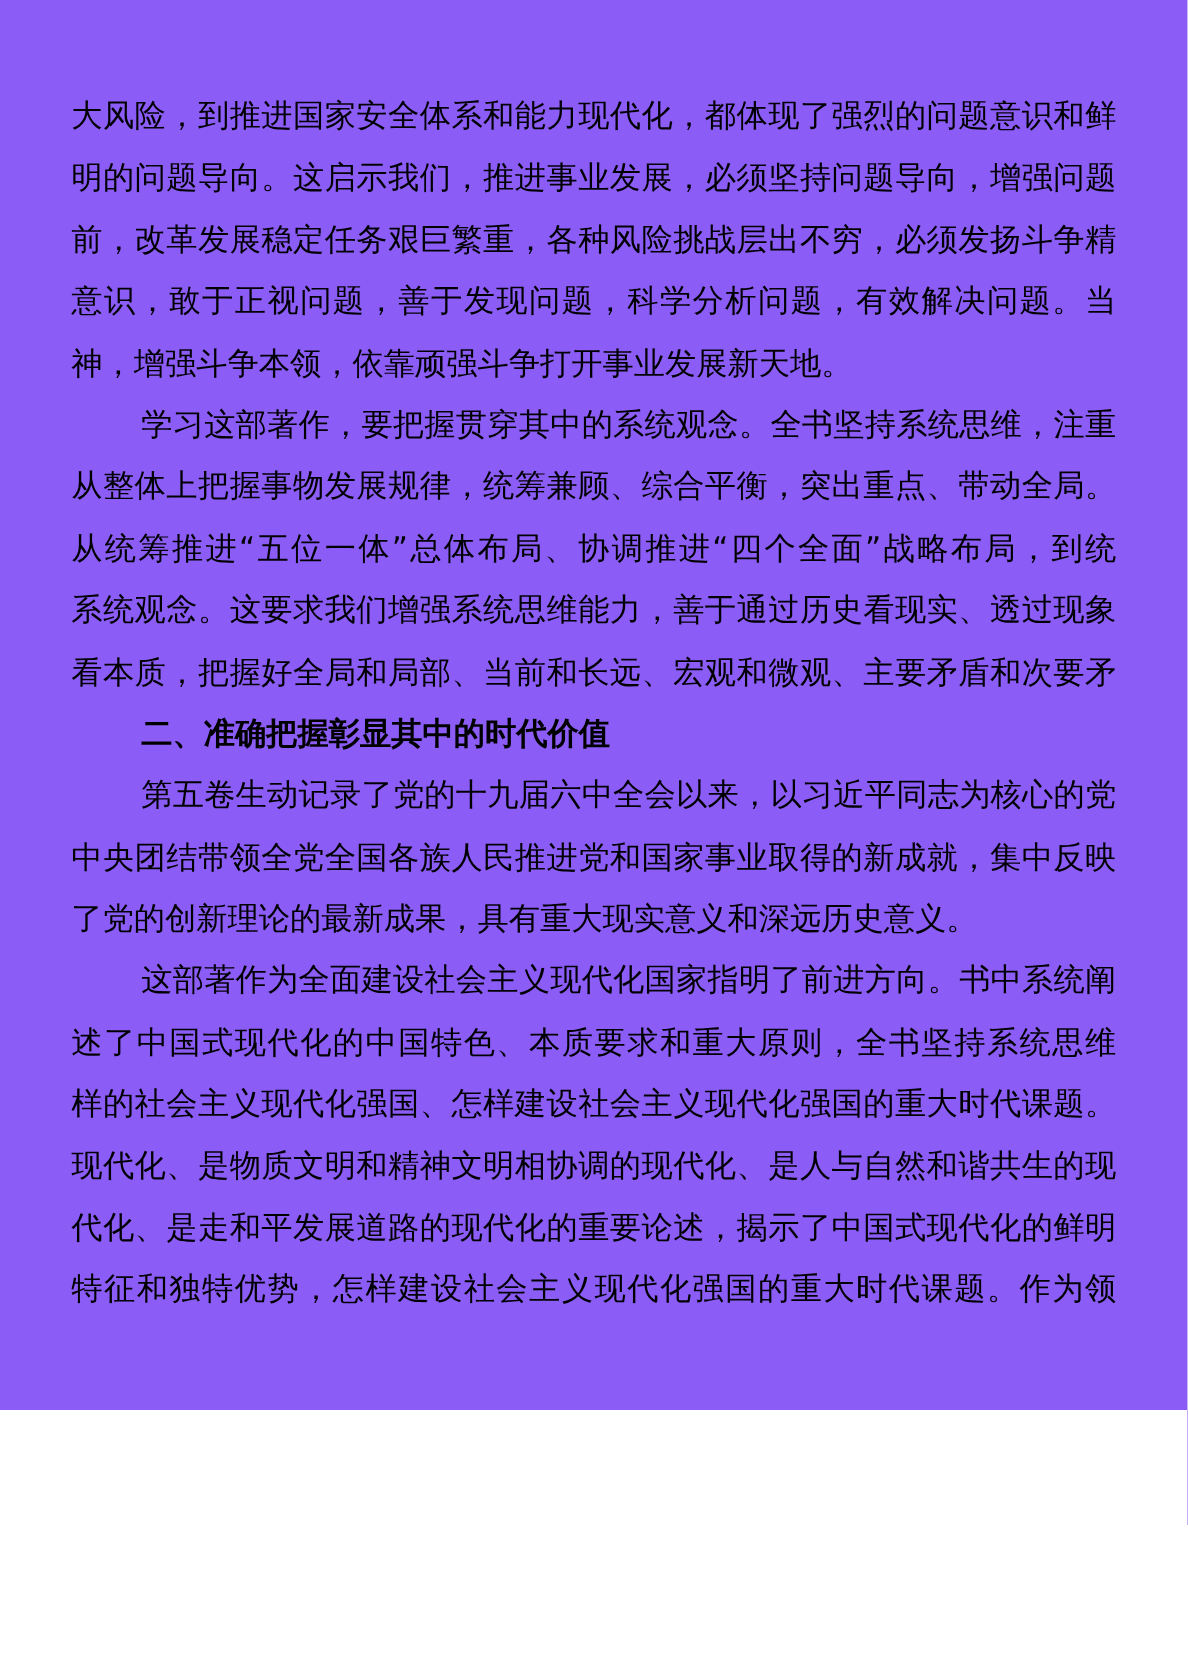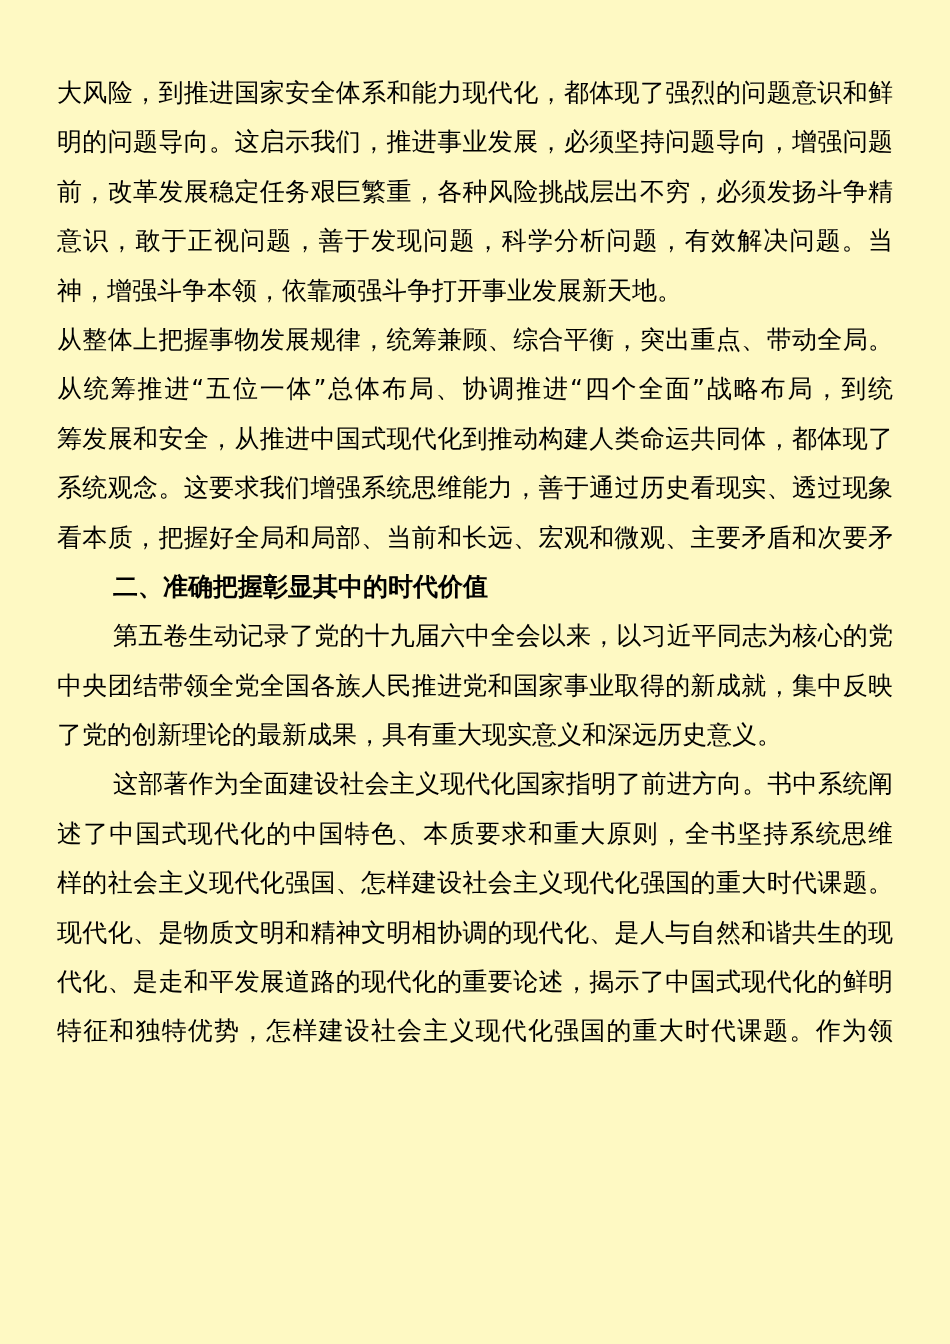--- a/index.html
+++ b/index.html
@@ -3,22 +3,22 @@
 <meta charset="utf-8">
 <style>
   html, body {
     margin: 0;
     padding: 0;
     background: #ffffff;
   }
   .page {
     position: relative;
     width: 950px;
-    height: 1344px;
-    background: #fef9c3;
+    height: 1128px;
+    background: #8b5cf6;
     overflow: hidden;
   }
   .text-block {
     position: absolute;
     left: 57px;
     top: 68px;
     width: 836px;
   }
   .line {
     height: 49.4px;
@@ -45,23 +45,23 @@
 </head>
 <body>
 
 <div class="page">
   <div class="text-block">
     <div class="line">大风险，到推进国家安全体系和能力现代化，都体现了强烈的问题意识和鲜</div>
     <div class="line">明的问题导向。这启示我们，推进事业发展，必须坚持问题导向，增强问题</div>
     <div class="line">前，改革发展稳定任务艰巨繁重，各种风险挑战层出不穷，必须发扬斗争精</div>
     <div class="line">意识，敢于正视问题，善于发现问题，科学分析问题，有效解决问题。当</div>
     <div class="line last">神，增强斗争本领，依靠顽强斗争打开事业发展新天地。</div>
+    <div class="line indent">学习这部著作，要把握贯穿其中的系统观念。全书坚持系统思维，注重</div>
     <div class="line">从整体上把握事物发展规律，统筹兼顾、综合平衡，突出重点、带动全局。</div>
     <div class="line">从统筹推进“五位一体”总体布局、协调推进“四个全面”战略布局，到统</div>
-    <div class="line">筹发展和安全，从推进中国式现代化到推动构建人类命运共同体，都体现了</div>
     <div class="line">系统观念。这要求我们增强系统思维能力，善于通过历史看现实、透过现象</div>
     <div class="line">看本质，把握好全局和局部、当前和长远、宏观和微观、主要矛盾和次要矛</div>
     <div class="line indent heading">二、准确把握彰显其中的时代价值</div>
     <div class="line indent">第五卷生动记录了党的十九届六中全会以来，以习近平同志为核心的党</div>
     <div class="line">中央团结带领全党全国各族人民推进党和国家事业取得的新成就，集中反映</div>
     <div class="line last">了党的创新理论的最新成果，具有重大现实意义和深远历史意义。</div>
     <div class="line indent">这部著作为全面建设社会主义现代化国家指明了前进方向。书中系统阐</div>
     <div class="line">述了中国式现代化的中国特色、本质要求和重大原则，全书坚持系统思维</div>
     <div class="line">样的社会主义现代化强国、怎样建设社会主义现代化强国的重大时代课题。</div>
     <div class="line">现代化、是物质文明和精神文明相协调的现代化、是人与自然和谐共生的现</div>

